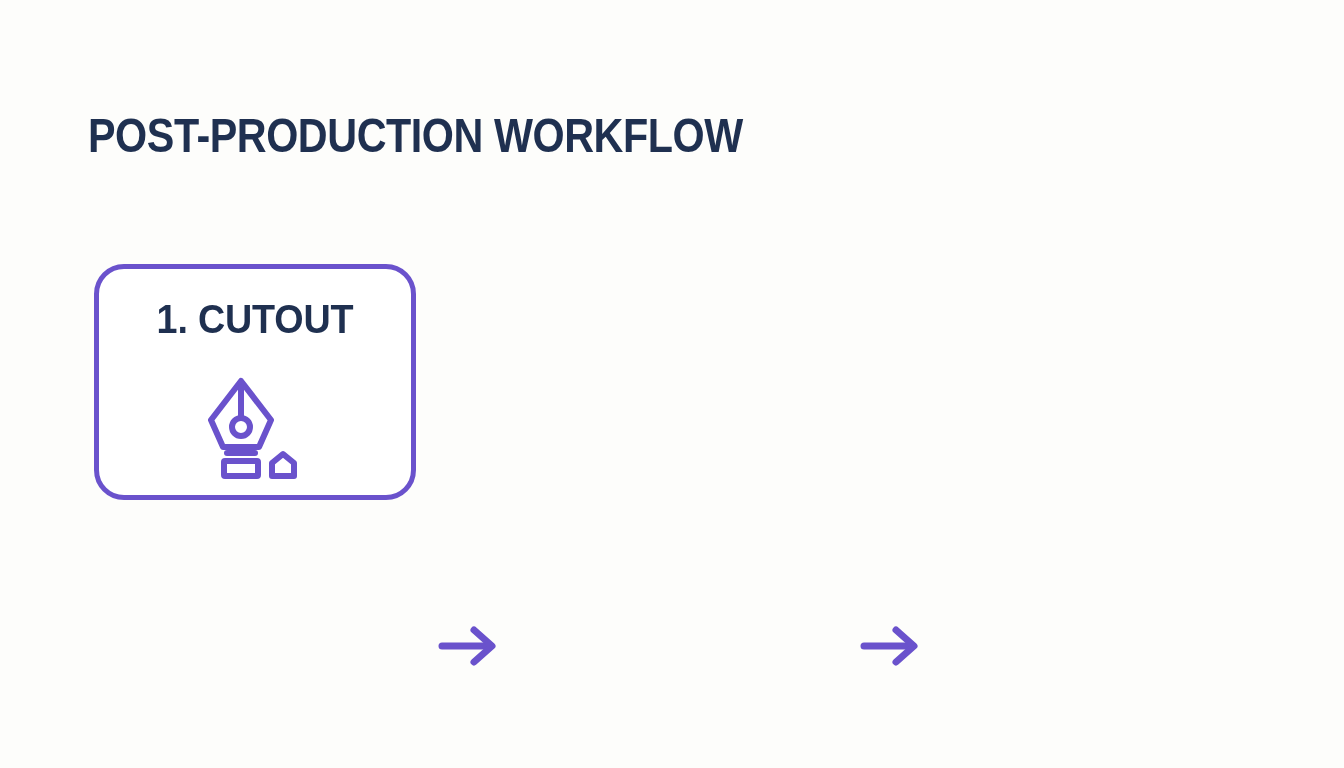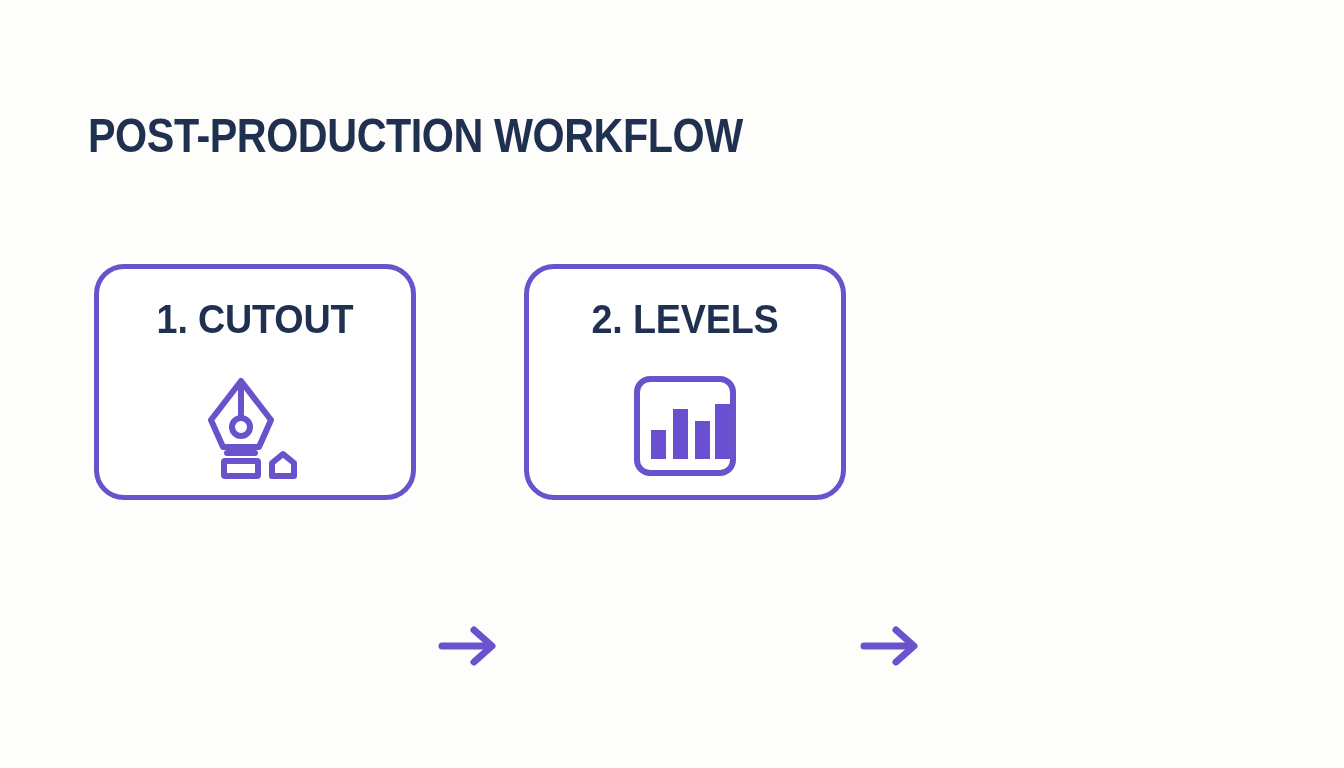--- a/index.html
+++ b/index.html
@@ -126,34 +126,20 @@
       </div>
     </div>
 
     <div class="flow-arrow arrow-1">
       <svg viewBox="0 0 72 48" width="72" height="48" fill="none" stroke="#6a52cc" stroke-width="7" stroke-linecap="round" stroke-linejoin="round">
         <line x1="8" y1="24" x2="56" y2="24"></line>
         <polyline points="40,8 58,24 40,40"></polyline>
       </svg>
     </div>
 
-    <div class="step-card card-2">
-      <div class="step-label">2. LEVELS</div>
-      <div class="step-icon">
-        <svg viewBox="0 0 120 108" width="120" height="108" fill="none" stroke="#6a52cc" stroke-width="6" stroke-linecap="round" stroke-linejoin="round">
-
-          <rect x="12" y="6" width="96" height="94" rx="13"></rect>
-
-          <rect x="26" y="57" width="15" height="29" fill="#6a4fd0" stroke="none"></rect>
-          <rect x="48" y="36" width="15" height="50" fill="#6a4fd0" stroke="none"></rect>
-          <rect x="70" y="48" width="15" height="38" fill="#6a4fd0" stroke="none"></rect>
-          <rect x="90" y="31" width="15" height="55" fill="#6a4fd0" stroke="none"></rect>
-        </svg>
-      </div>
-    </div>
 
     <div class="flow-arrow arrow-2">
       <svg viewBox="0 0 72 48" width="72" height="48" fill="none" stroke="#6a52cc" stroke-width="7" stroke-linecap="round" stroke-linejoin="round">
         <line x1="8" y1="24" x2="56" y2="24"></line>
         <polyline points="40,8 58,24 40,40"></polyline>
       </svg>
     </div>
 
 
   </div>

